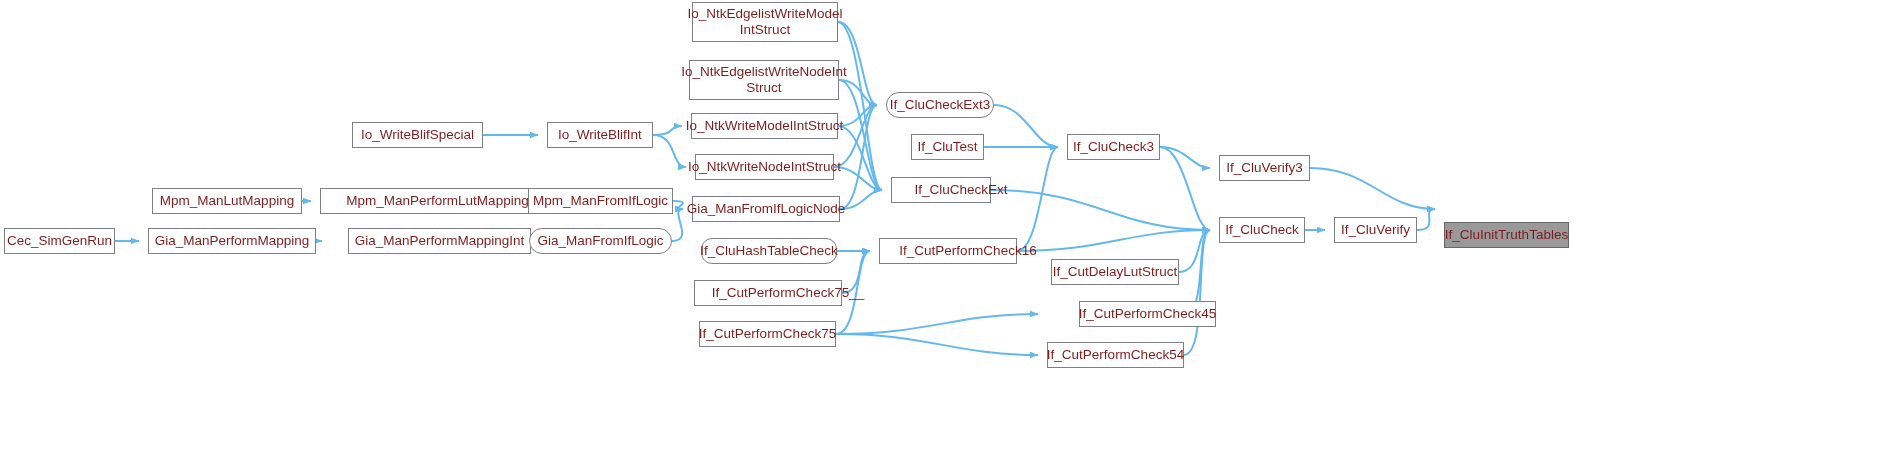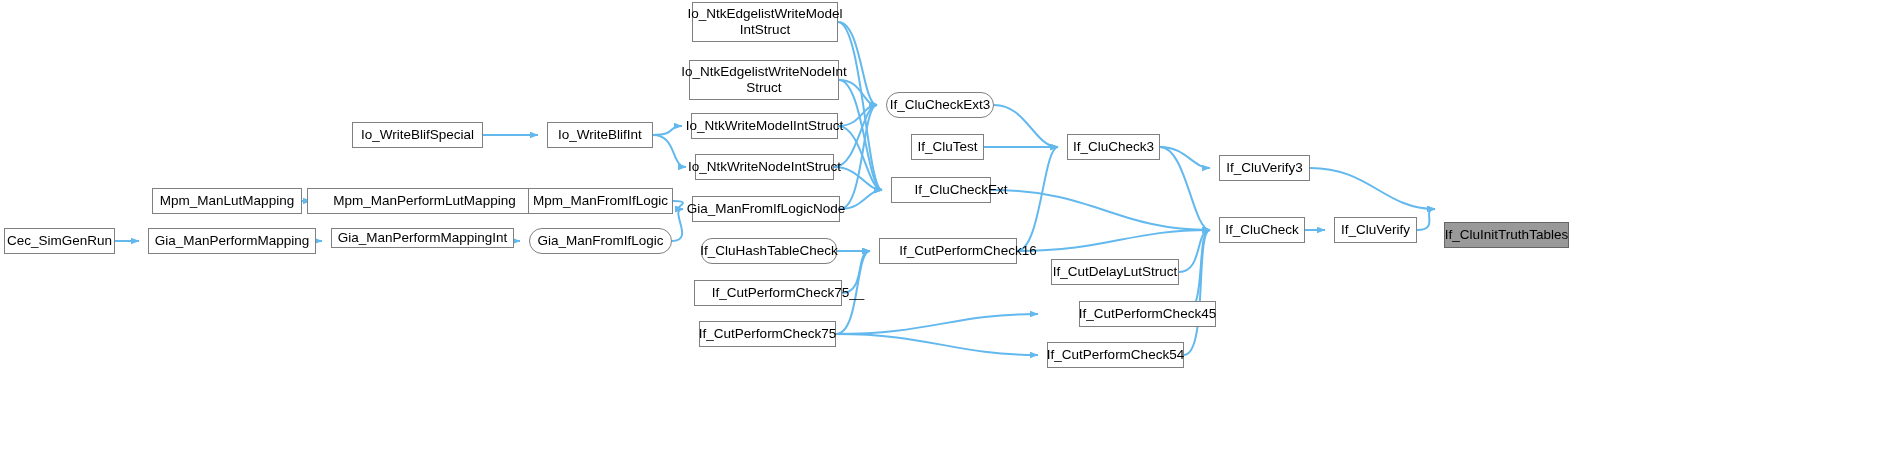--- a/index.html
+++ b/index.html
@@ -21,21 +21,21 @@
     top: 0;
     width: 1903px;
     height: 449px;
     pointer-events: none;
   }
   .gnode {
     position: absolute;
     box-sizing: border-box;
     border: 1px solid #808080;
     background: #ffffff;
-    color: #000000;
+    color: #7f1d1d;
     font-size: 13.5px;
     line-height: 1.18;
     display: flex;
     align-items: center;
     justify-content: center;
     text-align: center;
     white-space: pre-line;
     padding: 0 4px;
     z-index: 5;
   }
@@ -89,24 +89,24 @@
       <path d="M1179,272 C1203,272 1195,230 1210,230" stroke="#63b8ee" stroke-width="2" fill="none" marker-end="url(#ah)"></path>
       <path d="M1184,314 C1208,314 1195,230 1210,230" stroke="#63b8ee" stroke-width="2" fill="none" marker-end="url(#ah)"></path>
       <path d="M1184,355 C1208,355 1195,230 1210,230" stroke="#63b8ee" stroke-width="2" fill="none" marker-end="url(#ah)"></path>
       <path d="M1310,168 C1370.3,168 1383.7,209 1435,209" stroke="#63b8ee" stroke-width="2" fill="none" marker-end="url(#ah)"></path>
       <path d="M1305,230 L1325,230" stroke="#63b8ee" stroke-width="2" fill="none" marker-end="url(#ah)"></path>
       <path d="M1417,230 C1441,230 1420,209 1435,209" stroke="#63b8ee" stroke-width="2" fill="none" marker-end="url(#ah)"></path>
     </svg>
   <div id="node-layer">
       <div class="gnode" style="left: 4px; top: 228px; width: 111px; height: 26px;">Cec_SimGenRun</div>
       <div class="gnode" style="left: 148px; top: 228px; width: 168px; height: 26px;">Gia_ManPerformMapping</div>
-      <div class="gnode" style="left: 331px; top: 228px; width: 183px; height: 20px;">Gia_ManPerformMappingInt</div>
+      <div class="gnode" style="left: 348px; top: 228px; width: 183px; height: 26px;">Gia_ManPerformMappingInt</div>
       <div class="gnode" style="left: 529px; top: 228px; width: 143px; height: 26px; border-radius: 13px;">Gia_ManFromIfLogic</div>
       <div class="gnode" style="left: 152px; top: 188px; width: 150px; height: 26px;">Mpm_ManLutMapping</div>
-      <div class="gnode" style="left: 307px; top: 188px; width: 235px; height: 26px;">Mpm_ManPerformLutMapping</div>
+      <div class="gnode" style="left: 320px; top: 188px; width: 235px; height: 26px;">Mpm_ManPerformLutMapping</div>
       <div class="gnode" style="left: 528px; top: 188px; width: 145px; height: 26px;">Mpm_ManFromIfLogic</div>
       <div class="gnode" style="left: 352px; top: 122px; width: 131px; height: 26px;">Io_WriteBlifSpecial</div>
       <div class="gnode" style="left: 547px; top: 122px; width: 106px; height: 26px;">Io_WriteBlifInt</div>
       <div class="gnode" style="left: 692px; top: 2px; width: 146px; height: 40px;">Io_NtkEdgelistWriteModel
 IntStruct</div>
       <div class="gnode" style="left: 689px; top: 60px; width: 150px; height: 40px;">Io_NtkEdgelistWriteNodeInt
 Struct</div>
       <div class="gnode" style="left: 691px; top: 113px; width: 147px; height: 26px;">Io_NtkWriteModelIntStruct</div>
       <div class="gnode" style="left: 695px; top: 154px; width: 139px; height: 26px;">Io_NtkWriteNodeIntStruct</div>
       <div class="gnode" style="left: 692px; top: 196px; width: 148px; height: 26px;">Gia_ManFromIfLogicNode</div>

